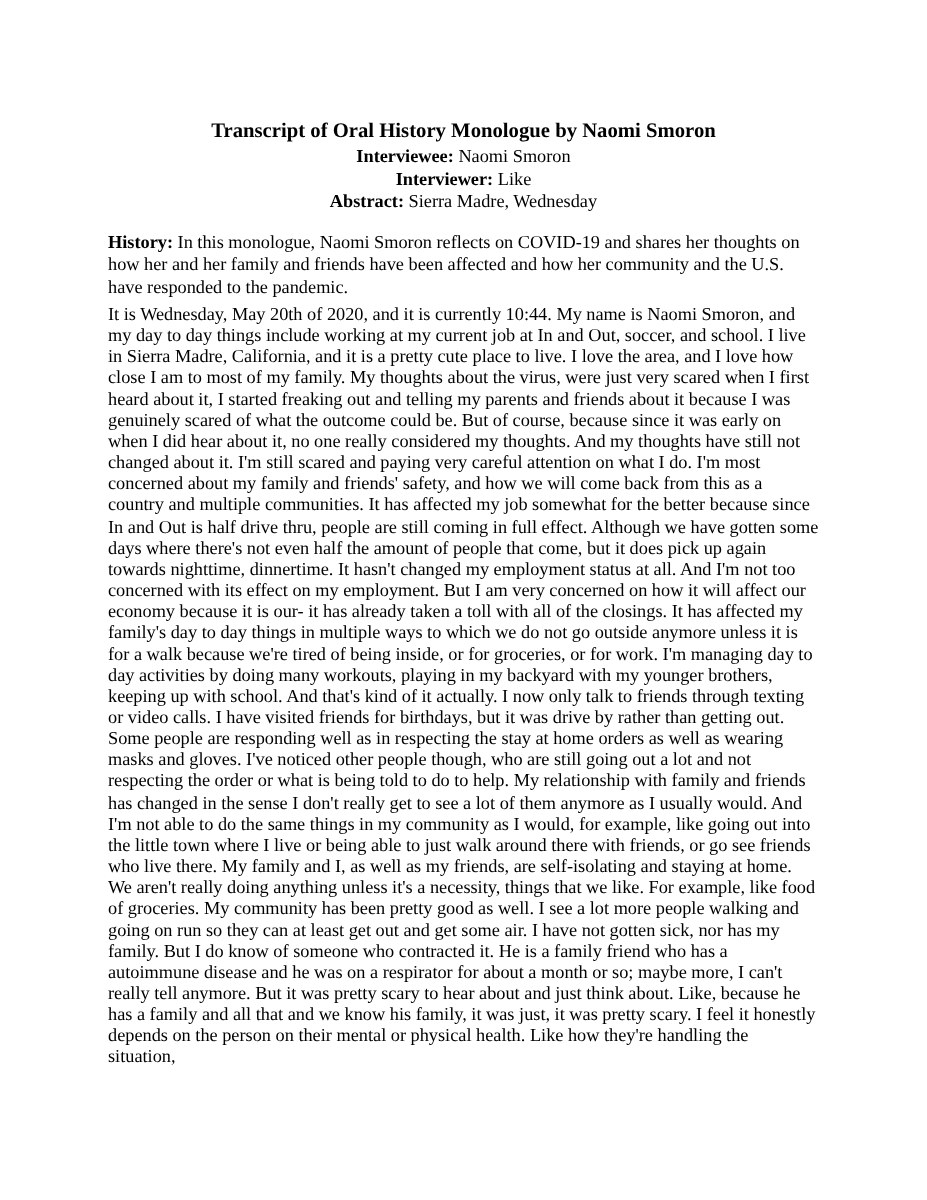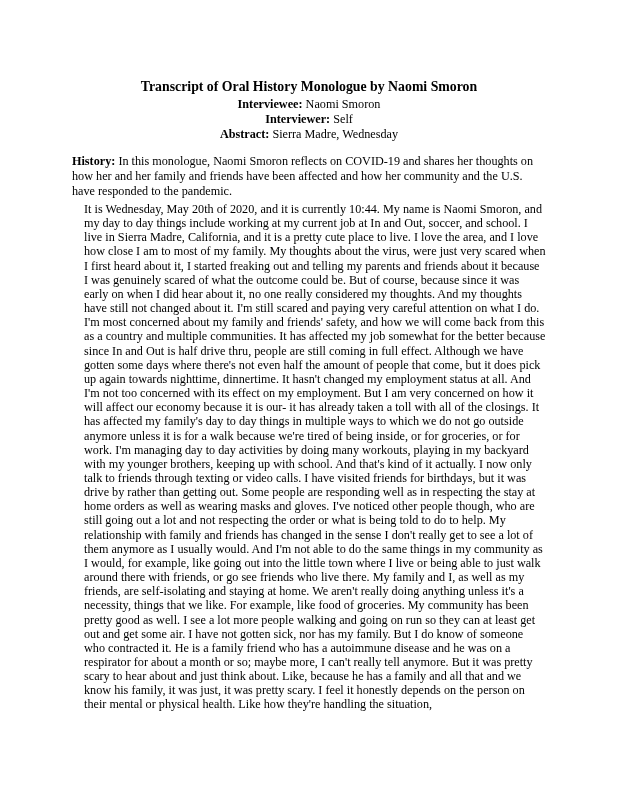--- a/index.html
+++ b/index.html
@@ -40,40 +40,40 @@
   }
   .speaker-line {
     margin: 12px 0 0 0;
     line-height: 15px;
   }
   .speaker-line .timestamp {
     margin-left: 7px;
     font-weight: normal;
   }
   .transcript-text {
-    margin: 3px 0 0 12px;
+    margin: 3px 0 0 0;
     line-height: 14.15px;
     text-align: left;
   }
 </style>
 </head>
 <body>
 
 <div class="page">
 
   <h1 class="doc-title">Transcript of Oral History Monologue by Naomi Smoron</h1>
 
   <div>
     <p class="meta-line">
       <strong>Interviewee:</strong>
       <span>Naomi Smoron</span>
     </p>
     <p class="meta-line">
       <strong>Interviewer:</strong>
-      <span>Self</span>
+      <span>Like</span>
     </p>
     <p class="meta-line">
       <strong>Abstract:</strong>
       <span>Sierra Madre, Wednesday</span>
     </p>
   </div>
 
   <p class="abstract">
     <strong>History:</strong>
     <span>In this monologue, Naomi Smoron reflects on COVID-19 and shares her thoughts on how her and her family and friends have been affected and how her community and the U.S. have responded to the pandemic.</span>

